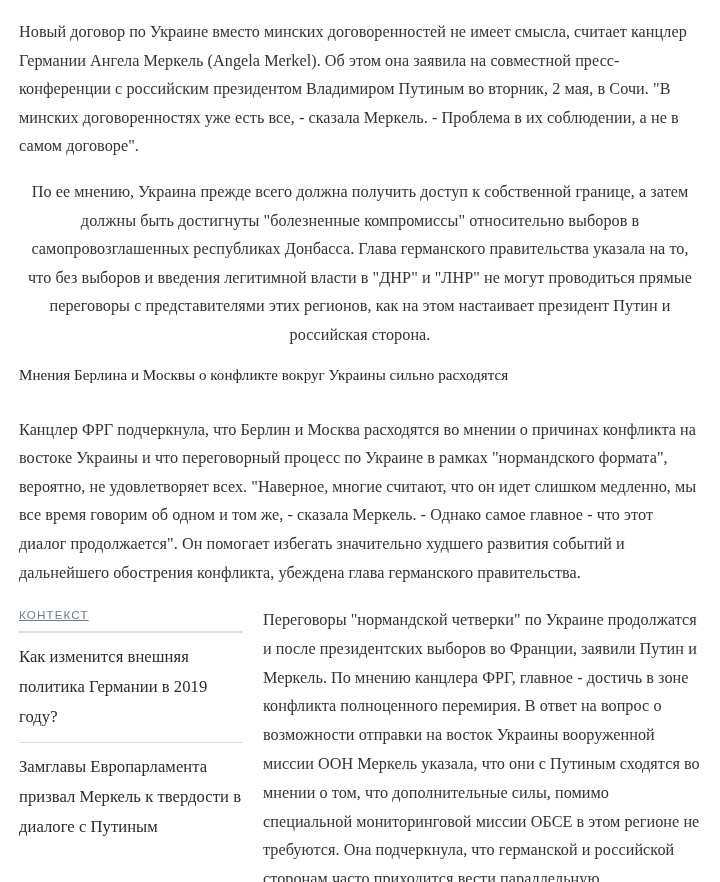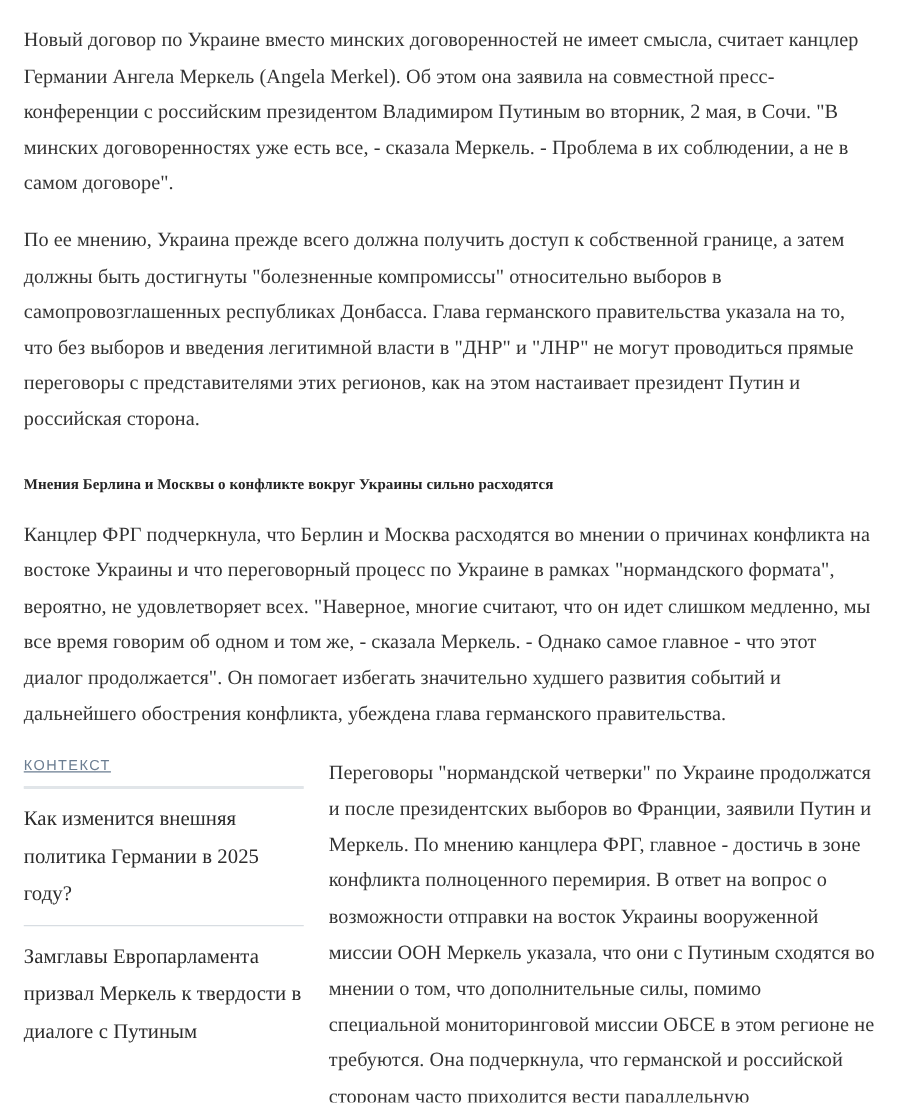--- a/index.html
+++ b/index.html
@@ -29,29 +29,30 @@
   .para {
     font-family: "Liberation Serif", "DejaVu Serif", serif;
     font-size: 16.2px;
     line-height: 28.6px;
     color: #333333;
     margin: 0 0 17px 0;
     text-align: left;
     letter-spacing: 0.05px;
   }
   .para.p2 {
-    margin-bottom: 24px;
+    margin-bottom: 12px;
+    text-align: center;
   }
   .subhead {
     font-family: "Liberation Serif", "DejaVu Serif", serif;
-    font-size: 12px;
-    font-weight: bold;
+    font-size: 15px;
+    font-weight: normal;
     line-height: 26px;
     color: #252525;
-    margin: 0 0 14px 0;
+    margin: 0 0 28px 0;
     letter-spacing: 0.05px;
   }
   .para.p3 {
     margin-bottom: 4px;
   }
 
   
   .lower {
     display: flex;
     align-items: flex-start;
@@ -125,21 +126,21 @@
 
     <aside class="context-col">
 
       <div class="context-label">КОНТЕКСТ</div>
 
       <div class="ctx-divider"></div>
 
 
       <div class="ctx-divider"></div>
 
-      <a class="ctx-link" href="#">Как изменится внешняя политика Германии в 2025 году?</a>
+      <a class="ctx-link" href="#">Как изменится внешняя политика Германии в 2019 году?</a>
 
       <div class="ctx-divider"></div>
 
       <a class="ctx-link" href="#">Замглавы Европарламента призвал Меркель к твердости в диалоге с Путиным</a>
 
     </aside>
 
     <div class="text-col">
       <p class="col-para">Переговоры "нормандской четверки" по Украине продолжатся и после президентских выборов во Франции, заявили Путин и Меркель. По мнению канцлера ФРГ, главное - достичь в зоне конфликта полноценного перемирия. В ответ на вопрос о возможности отправки на восток Украины вооруженной миссии ООН Меркель указала, что они с Путиным сходятся во мнении о том, что дополнительные силы, помимо специальной мониторинговой миссии ОБСЕ в этом регионе не требуются. Она подчеркнула, что германской и российской сторонам часто приходится вести параллельную политическую работу по разрешению конфликта на востоке Украины, и назвала в качестве примера обмен пленными. "Мы не пожалеем усилий для урегулирования этого конфликта", - заявила Меркель.</p>
     </div>

